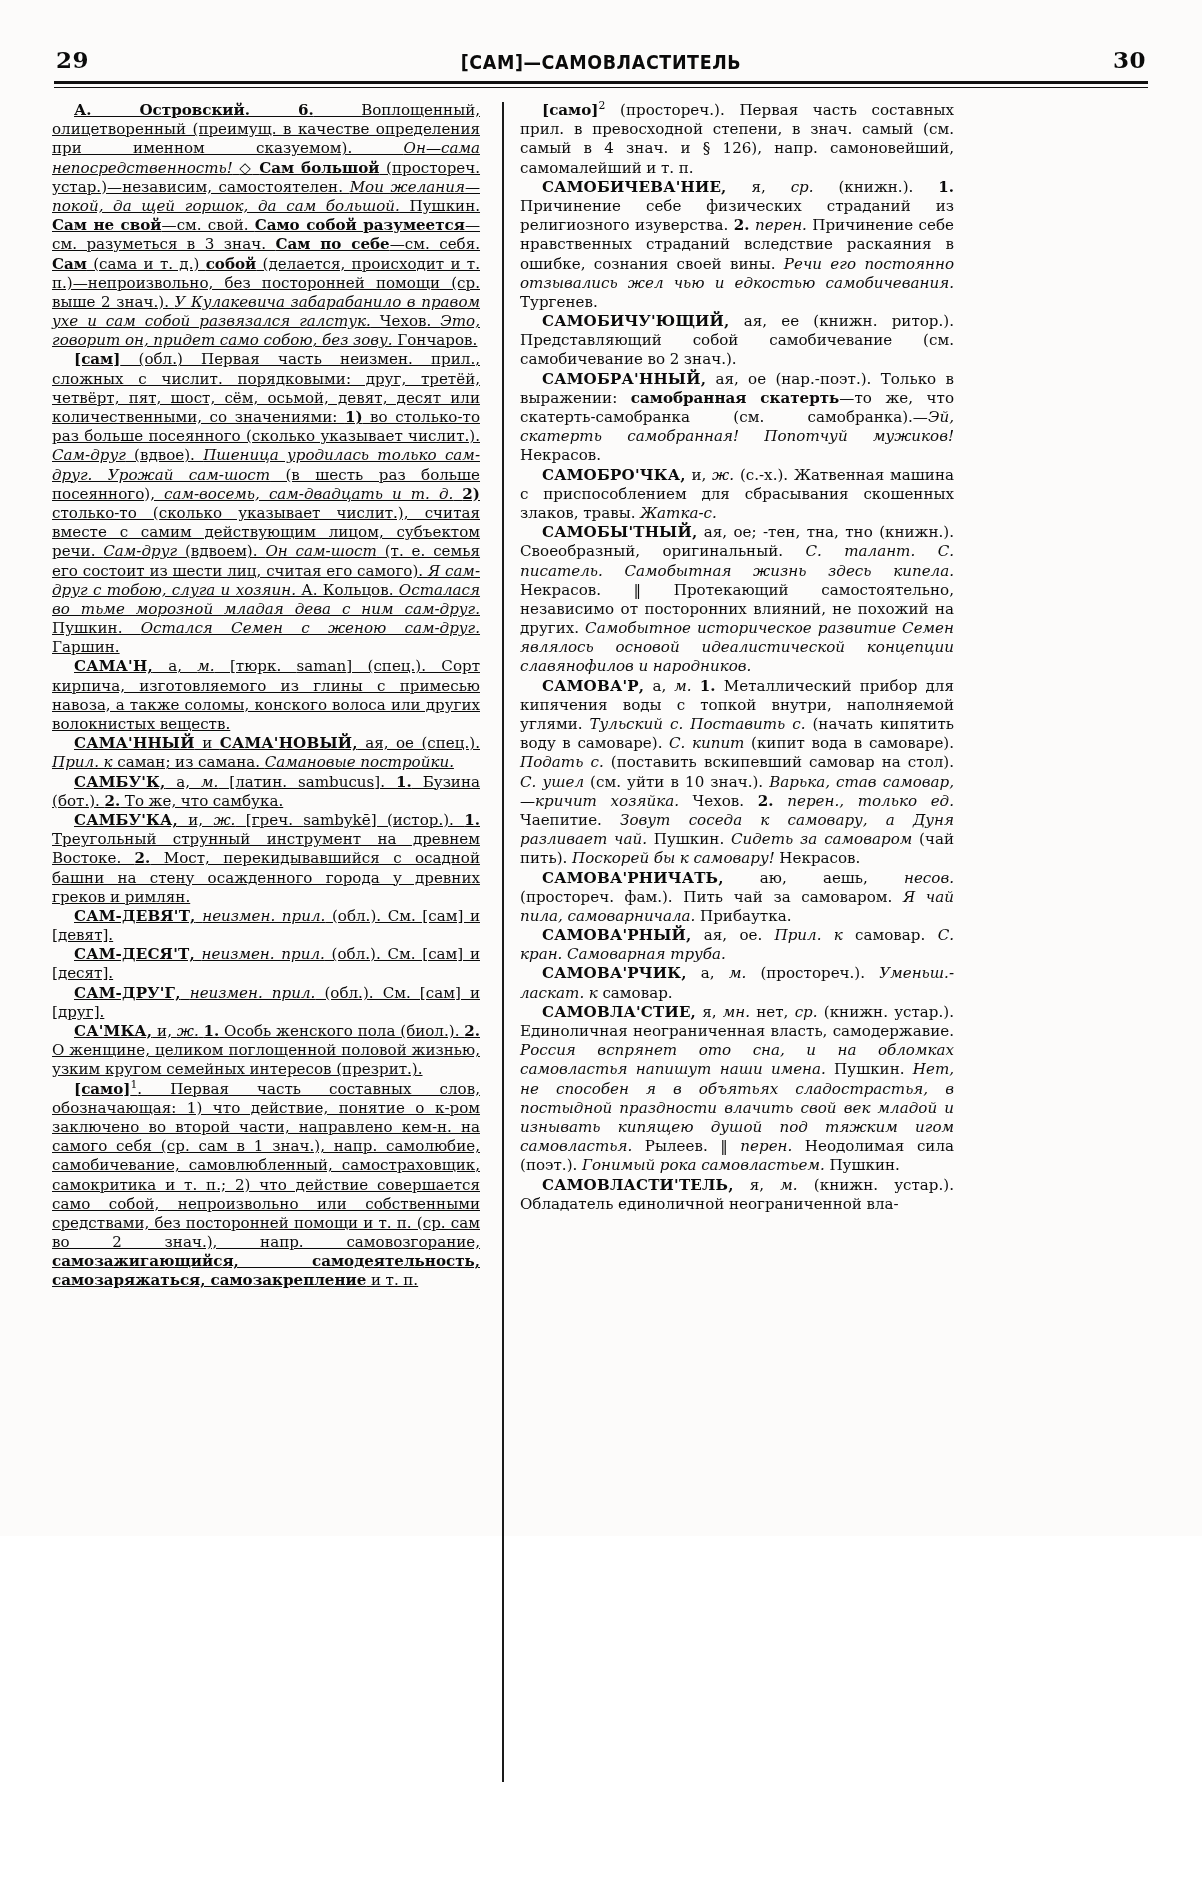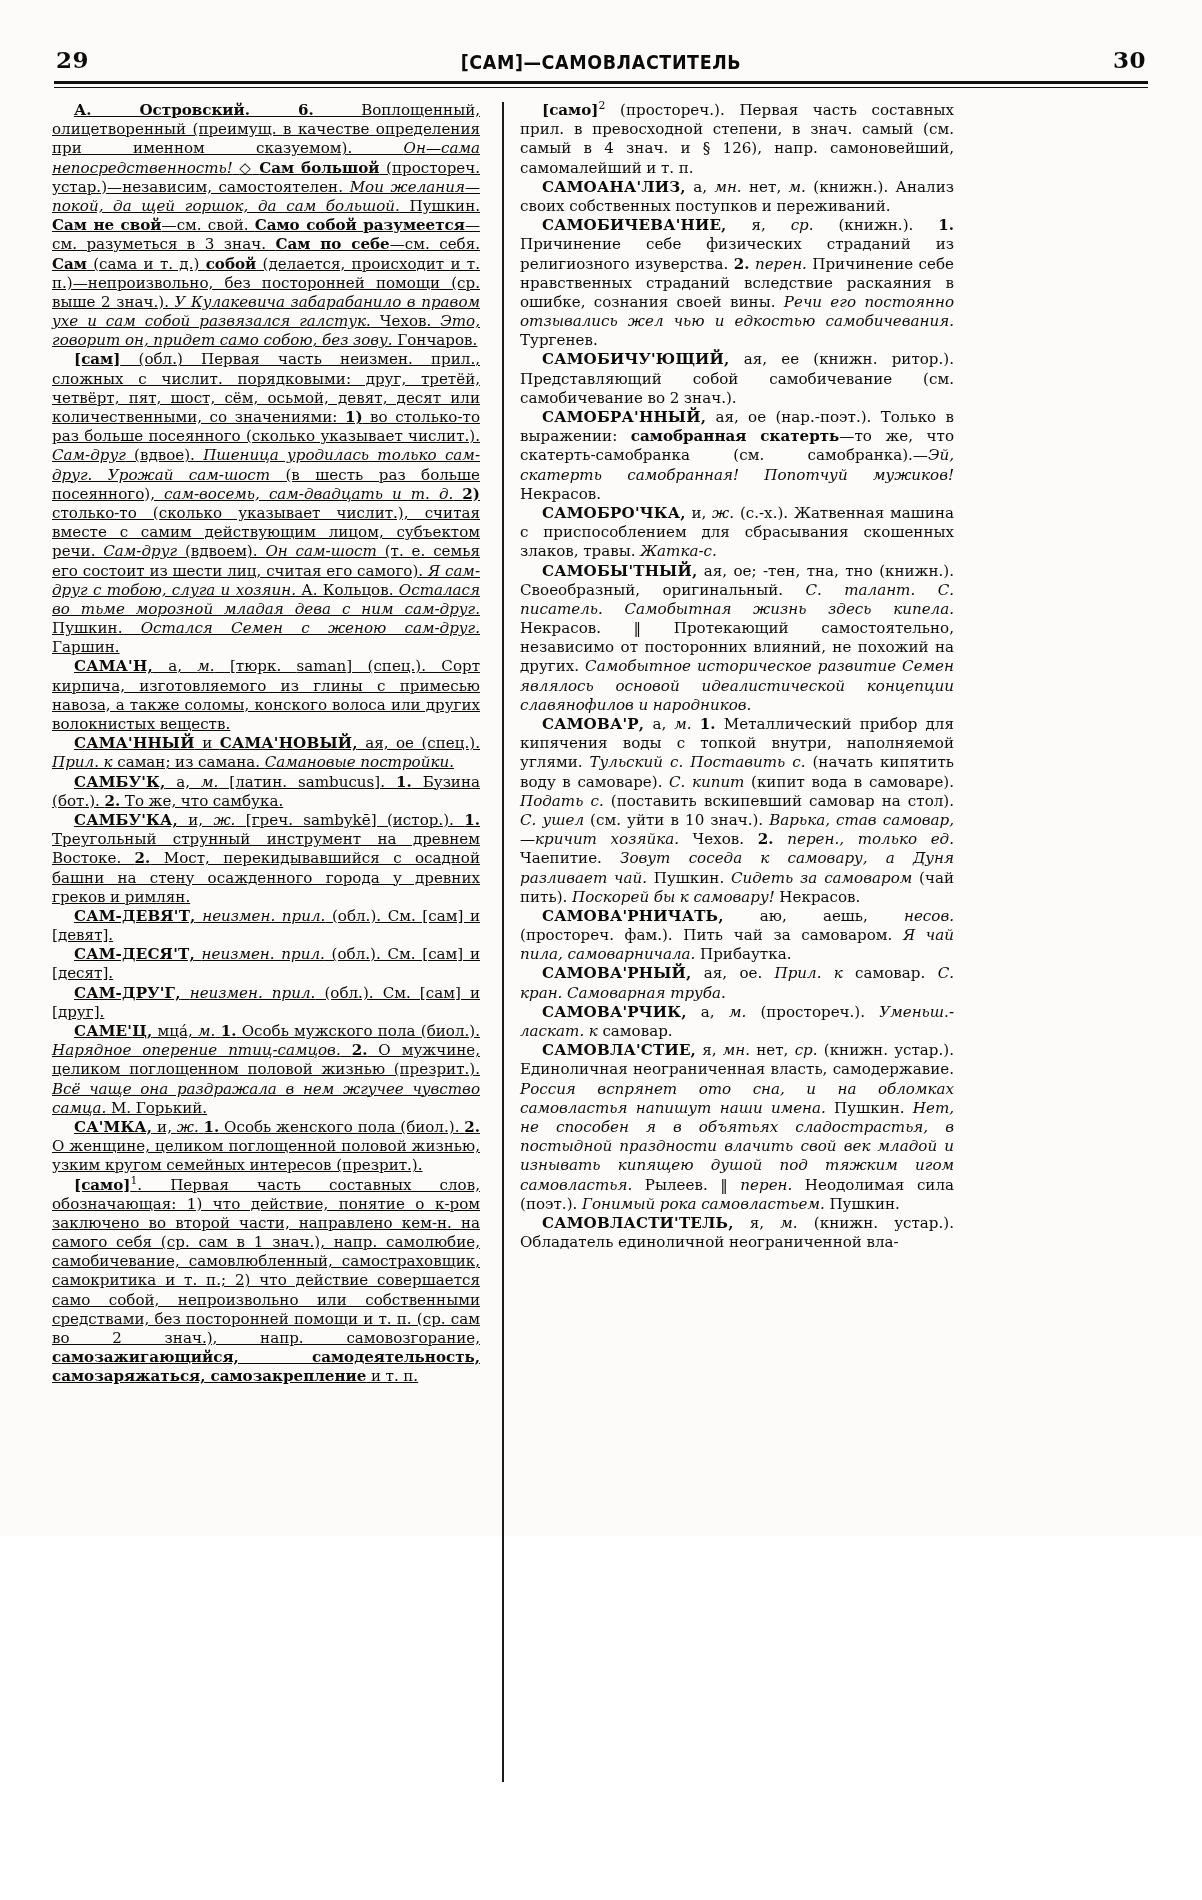--- a/index.html
+++ b/index.html
@@ -91,28 +91,26 @@
     <div class="col left" id="colLeft">
         <p class="ind"><b>А. Островский. 6.</b> Воплощенный, олицетворенный (преимущ. в качестве определения при именном сказуемом). <i>Он—сама непосредственность!</i> <span class="dia">◇</span> <b>Сам большой</b> (простореч. устар.)—независим, самостоятелен. <i>Мои желания—покой, да щей горшок, да сам большой.</i> Пушкин. <b>Сам не свой</b>—см. свой. <b>Само собой разумеется</b>—см. разуметься в 3 знач. <b>Сам по себе</b>—см. себя. <b>Сам</b> (сама и т. д.) <b>собой</b> (делается, происходит и т. п.)—непроизвольно, без посторонней помощи (ср. выше 2 знач.). <i>У Кулакевича забарабанило в правом ухе и сам собой развязался галстук.</i> Чехов. <i>Это, говорит он, придет само собою, без зову.</i> Гончаров.</p>
         <p class="ind"><b>[сам]</b> (обл.) Первая часть неизмен. прил., сложных с числит. порядковыми: друг, третёй, четвёрт, пят, шост, сём, осьмой, девят, десят или количественными, со значениями: <b>1)</b> во столько-то раз больше посеянного (сколько указывает числит.). <i>Сам-друг</i> (вдвое). <i>Пшеница уродилась только сам-друг. Урожай сам-шост</i> (в шесть раз больше посеянного), <i>сам-восемь, сам-двадцать и т. д.</i> <b>2)</b> столько-то (сколько указывает числит.), считая вместе с самим действующим лицом, субъектом речи. <i>Сам-друг</i> (вдвоем). <i>Он сам-шост</i> (т. е. семья его состоит из шести лиц, считая его самого). <i>Я сам-друг с тобою, слуга и хозяин.</i> А. Кольцов. <i>Осталася во тьме морозной младая дева с ним сам-друг.</i> Пушкин. <i>Остался Семен с женою сам-друг.</i> Гаршин.</p>
         <p class="ind"><span class="hw">САМА'Н,</span> а, <i>м.</i> [тюрк. <span class="lat">saman</span>] (спец.). Сорт кирпича, изготовляемого из глины с примесью навоза, а также соломы, конского волоса или других волокнистых веществ.</p>
         <p class="ind"><span class="hw">САМА'ННЫЙ</span> и <span class="hw">САМА'НОВЫЙ,</span> ая, ое (спец.). <i>Прил. к</i> саман; из самана. <i>Самановые постройки.</i></p>
         <p class="ind"><span class="hw">САМБУ'К,</span> а, <i>м.</i> [латин. <span class="lat">sambucus</span>]. <b>1.</b> Бузина (бот.). <b>2.</b> То же, что самбука.</p>
         <p class="ind"><span class="hw">САМБУ'КА,</span> и, <i>ж.</i> [греч. <span class="lat">sambykē</span>] (истор.). <b>1.</b> Треугольный струнный инструмент на древнем Востоке. <b>2.</b> Мост, перекидывавшийся с осадной башни на стену осажденного города у древних греков и римлян.</p>
         <p class="ind"><span class="hw">САМ-ДЕВЯ'Т,</span> <i>неизмен. прил.</i> (обл.). См. [сам] и [девят].</p>
         <p class="ind"><span class="hw">САМ-ДЕСЯ'Т,</span> <i>неизмен. прил.</i> (обл.). См. [сам] и [десят].</p>
         <p class="ind"><span class="hw">САМ-ДРУ'Г,</span> <i>неизмен. прил.</i> (обл.). См. [сам] и [друг].</p>
-        <p class="ind"><span class="hw">САМЕ'Ц,</span> мца́, <i>м.</i> <b>1.</b> Особь мужского пола (биол.). <i>Нарядное оперение птиц-самцов.</i> <b>2.</b> О мужчине, целиком поглощенном половой жизнью (презрит.). <i>Всё чаще она раздражала в нем жгучее чувство самца.</i> М. Горький.</p>
         <p class="ind"><span class="hw">СА'МКА,</span> и, <i>ж.</i> <b>1.</b> Особь женского пола (биол.). <b>2.</b> О женщине, целиком поглощенной половой жизнью, узким кругом семейных интересов (презрит.).</p>
         <p class="ind"><b>[само]</b><span class="sup">1</span>. Первая часть составных слов, обозначающая: 1) что действие, понятие о к-ром заключено во второй части, направлено кем-н. на самого себя (ср. сам в 1 знач.), напр. самолюбие, самобичевание, самовлюбленный, самостраховщик, самокритика и т. п.; 2) что действие совершается само собой, непроизвольно или собственными средствами, без посторонней помощи и т. п. (ср. сам во 2 знач.), напр. самовозгорание, <b>самозажигающийся, самодеятельность, самозаряжаться, самозакрепление</b> и т. п.</p>
       </div>
     <div class="divider"></div>
     <div class="col right" id="colRight">
         <p class="ind"><b>[само]</b><span class="sup">2</span> (простореч.). Первая часть составных прил. в превосходной степени, в знач. самый (см. самый в 4 знач. и § 126), напр. самоновейший, самомалейший и т. п.</p>
-        <p class="ind"><span class="hw">САМОАНА'ЛИЗ,</span> а, <i>мн.</i> нет, <i>м.</i> (книжн.). Анализ своих собственных поступков и переживаний.</p>
         <p class="ind"><span class="hw">САМОБИЧЕВА'НИЕ,</span> я, <i>ср.</i> (книжн.). <b>1.</b> Причинение себе физических страданий из религиозного изуверства. <b>2.</b> <i>перен.</i> Причинение себе нравственных страданий вследствие раскаяния в ошибке, сознания своей вины. <i>Речи его постоянно отзывались жел чью и едкостью самобичевания.</i> Тургенев.</p>
         <p class="ind"><span class="hw">САМОБИЧУ'ЮЩИЙ,</span> ая, ее (книжн. ритор.). Представляющий собой самобичевание (см. самобичевание во 2 знач.).</p>
         <p class="ind"><span class="hw">САМОБРА'ННЫЙ,</span> ая, ое (нар.-поэт.). Только в выражении: <b>самобранная скатерть</b>—то же, что скатерть-самобранка (см. самобранка).—<i>Эй, скатерть самобранная! Попотчуй мужиков!</i> Некрасов.</p>
         <p class="ind"><span class="hw">САМОБРО'ЧКА,</span> и, <i>ж.</i> (с.-х.). Жатвенная машина с приспособлением для сбрасывания скошенных злаков, травы. <i>Жатка-с.</i></p>
         <p class="ind"><span class="hw">САМОБЫ'ТНЫЙ,</span> ая, ое; -тен, тна, тно (книжн.). Своеобразный, оригинальный. <i>С. талант. С. писатель. Самобытная жизнь здесь кипела.</i> Некрасов. ‖ Протекающий самостоятельно, независимо от посторонних влияний, не похожий на других. <i>Самобытное историческое развитие Семен являлось основой идеалистической концепции славянофилов и народников.</i></p>
         <p class="ind"><span class="hw">САМОВА'Р,</span> а, <i>м.</i> <b>1.</b> Металлический прибор для кипячения воды с топкой внутри, наполняемой углями. <i>Тульский с. Поставить с.</i> (начать кипятить воду в самоваре). <i>С. кипит</i> (кипит вода в самоваре). <i>Подать с.</i> (поставить вскипевший самовар на стол). <i>С. ушел</i> (см. уйти в 10 знач.). <i>Варька, став самовар,—кричит хозяйка.</i> Чехов. <b>2.</b> <i>перен., только ед.</i> Чаепитие. <i>Зовут соседа к самовару, а Дуня разливает чай.</i> Пушкин. <i>Сидеть за самоваром</i> (чай пить). <i>Поскорей бы к самовару!</i> Некрасов.</p>
         <p class="ind"><span class="hw">САМОВА'РНИЧАТЬ,</span> аю, аешь, <i>несов.</i> (простореч. фам.). Пить чай за самоваром. <i>Я чай пила, самоварничала.</i> Прибаутка.</p>
         <p class="ind"><span class="hw">САМОВА'РНЫЙ,</span> ая, ое. <i>Прил. к</i> самовар. <i>С. кран. Самоварная труба.</i></p>
         <p class="ind"><span class="hw">САМОВА'РЧИК,</span> а, <i>м.</i> (простореч.). <i>Уменьш.-ласкат. к</i> самовар.</p>
         <p class="ind"><span class="hw">САМОВЛА'СТИЕ,</span> я, <i>мн.</i> нет, <i>ср.</i> (книжн. устар.). Единоличная неограниченная власть, самодержавие. <i>Россия вспрянет ото сна, и на обломках самовластья напишут наши имена.</i> Пушкин. <i>Нет, не способен я в объятьях сладострастья, в постыдной праздности влачить свой век младой и изнывать кипящею душой под тяжким игом самовластья.</i> Рылеев. ‖ <i>перен.</i> Неодолимая сила (поэт.). <i>Гонимый рока самовластьем.</i> Пушкин.</p>

